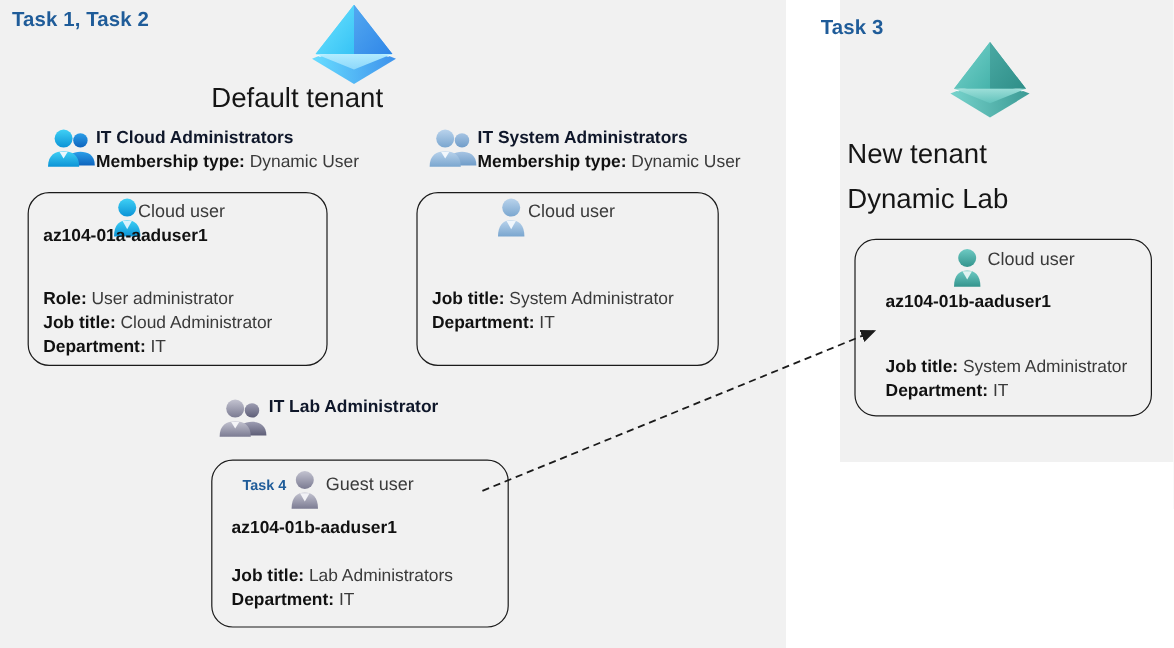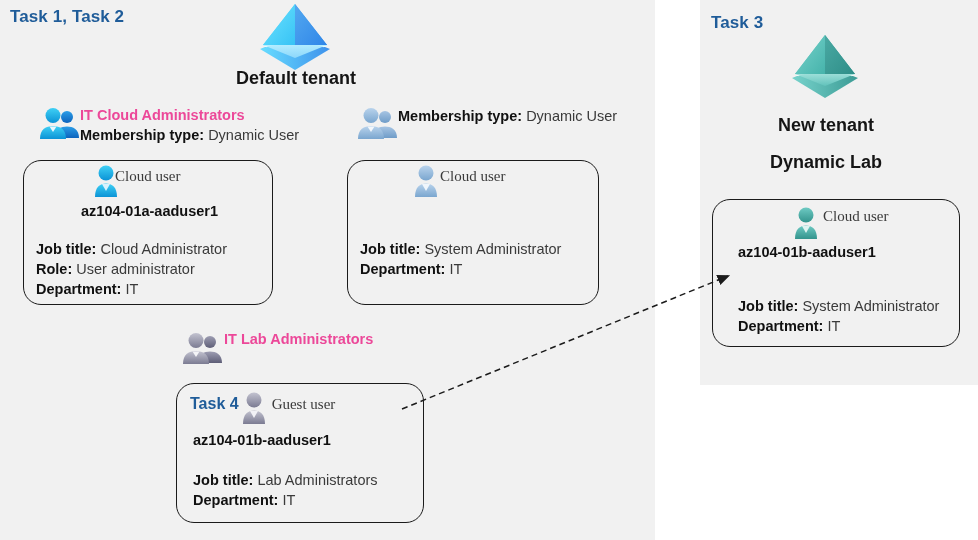--- a/index.html
+++ b/index.html
@@ -19,54 +19,53 @@
     position:absolute;
     color:#1f5c99;
     font-weight:bold;
     font-size:17px;
     letter-spacing:0.1px;
     white-space:nowrap;
   }
 
   .tenant-name{
     position:absolute;
-    font-weight:bold;
-    font-size:18px;
+    font-weight:normal;
+    font-size:23px;
     color:#151515;
     white-space:nowrap;
-    text-align:center;
   }
 
   .group-header{position:absolute;}
   .group-header .gname{
-    font-weight:bold;font-size:14.5px;color:#ec4899;white-space:nowrap;
+    font-weight:bold;font-size:14.5px;color:#0f172a;white-space:nowrap;
     line-height:19px;
   }
   .group-header .gmeta{
     font-size:14.5px;color:#3a3a3a;white-space:nowrap;line-height:20px;
   }
   .group-header .gmeta b{color:#111;font-weight:bold;}
 
   .card{
     position:absolute;
     border:1.6px solid #1b1b1b;
     border-radius:18px;
     background:transparent;
     box-sizing:border-box;
   }
   .card .cardtop{
     position:absolute;
     display:flex;align-items:center;gap:5px;
     white-space:nowrap;
   }
   .card .cardtop .ctype{
-    font-size:15px;color:#3a3a3a;font-family:Liberation Serif, serif;
+    font-size:15px;color:#3a3a3a;
   }
   .card .cardtop .ctask{
-    font-size:16px;color:#1f5c99;font-weight:bold;margin-right:7px;
+    font-size:12px;color:#1f5c99;font-weight:bold;margin-right:7px;margin-left:12px;
   }
   .card .uname{
     position:absolute;
     font-weight:bold;font-size:14.5px;color:#111;white-space:nowrap;
   }
   .card .attrs{
     position:absolute;
     font-size:14.5px;color:#3a3a3a;line-height:20px;white-space:nowrap;
   }
   .card .attrs b{color:#111;font-weight:bold;}
@@ -231,38 +230,39 @@
   <div class="gmeta">
     <b>Membership type:</b>
     <span>Dynamic User</span>
   </div>
 </div>
 
 <div class="card" style="left:23px;top:160px;width:250px;height:145px;">
   <div class="cardtop" style="left:91px;top:7px;">
     <span class="ctype">Cloud user</span>
   </div>
-  <div class="uname" style="left:12px;top:42px;margin-left:45px;">az104-01a-aaduser1</div>
+  <div class="uname" style="left:12px;top:28px;">az104-01a-aaduser1</div>
   <div class="attrs" style="left:12px;top:78px;">
+    <div>
+      <b>Role:</b>
+      <span>User administrator</span>
+    </div>
     <div>
       <b>Job title:</b>
       <span>Cloud Administrator</span>
     </div>
     <div>
-      <b>Role:</b>
-      <span>User administrator</span>
-    </div>
-    <div>
       <b>Department:</b>
       <span>IT</span>
     </div>
   </div>
 </div>
 
 <div class="group-header" style="left:398px;top:106px;">
+  <div class="gname">IT System Administrators</div>
   <div class="gmeta">
     <b>Membership type:</b>
     <span>Dynamic User</span>
   </div>
 </div>
 
 <div class="card" style="left:347px;top:160px;width:252px;height:145px;">
   <div class="cardtop" style="left:92px;top:7px;">
     <span class="ctype">Cloud user</span>
   </div>
@@ -272,42 +272,42 @@
       <span>System Administrator</span>
     </div>
     <div>
       <b>Department:</b>
       <span>IT</span>
     </div>
   </div>
 </div>
 
 <div class="group-header" style="left:224px;top:330px;">
-  <div class="gname">IT Lab Administrators</div>
+  <div class="gname">IT Lab Administrator</div>
 </div>
 
 <div class="card" style="left:176px;top:383px;width:248px;height:140px;">
   <div class="cardtop" style="left:13px;top:11px;">
     <span class="ctask">Task 4</span>
     <span class="ctype" style="margin-left:21px;">Guest user</span>
   </div>
   <div class="uname" style="left:16px;top:48px;">az104-01b-aaduser1</div>
   <div class="attrs" style="left:16px;top:86px;">
     <div>
       <b>Job title:</b>
       <span>Lab Administrators</span>
     </div>
     <div>
       <b>Department:</b>
       <span>IT</span>
     </div>
   </div>
 </div>
 
-<div class="task-label" style="left:711px;top:13px;">Task 3</div>
+<div class="task-label" style="left:684px;top:13px;">Task 3</div>
 
 <div class="tenant-name" style="left:706px;top:115px;width:240px;">New  tenant</div>
 <div class="tenant-name" style="left:706px;top:152px;width:240px;">Dynamic Lab</div>
 
 <div class="card" style="left:712px;top:199px;width:248px;height:148px;">
   <div class="cardtop" style="left:110px;top:8px;">
     <span class="ctype">Cloud user</span>
   </div>
   <div class="uname" style="left:25px;top:44px;">az104-01b-aaduser1</div>
   <div class="attrs" style="left:25px;top:96px;">

